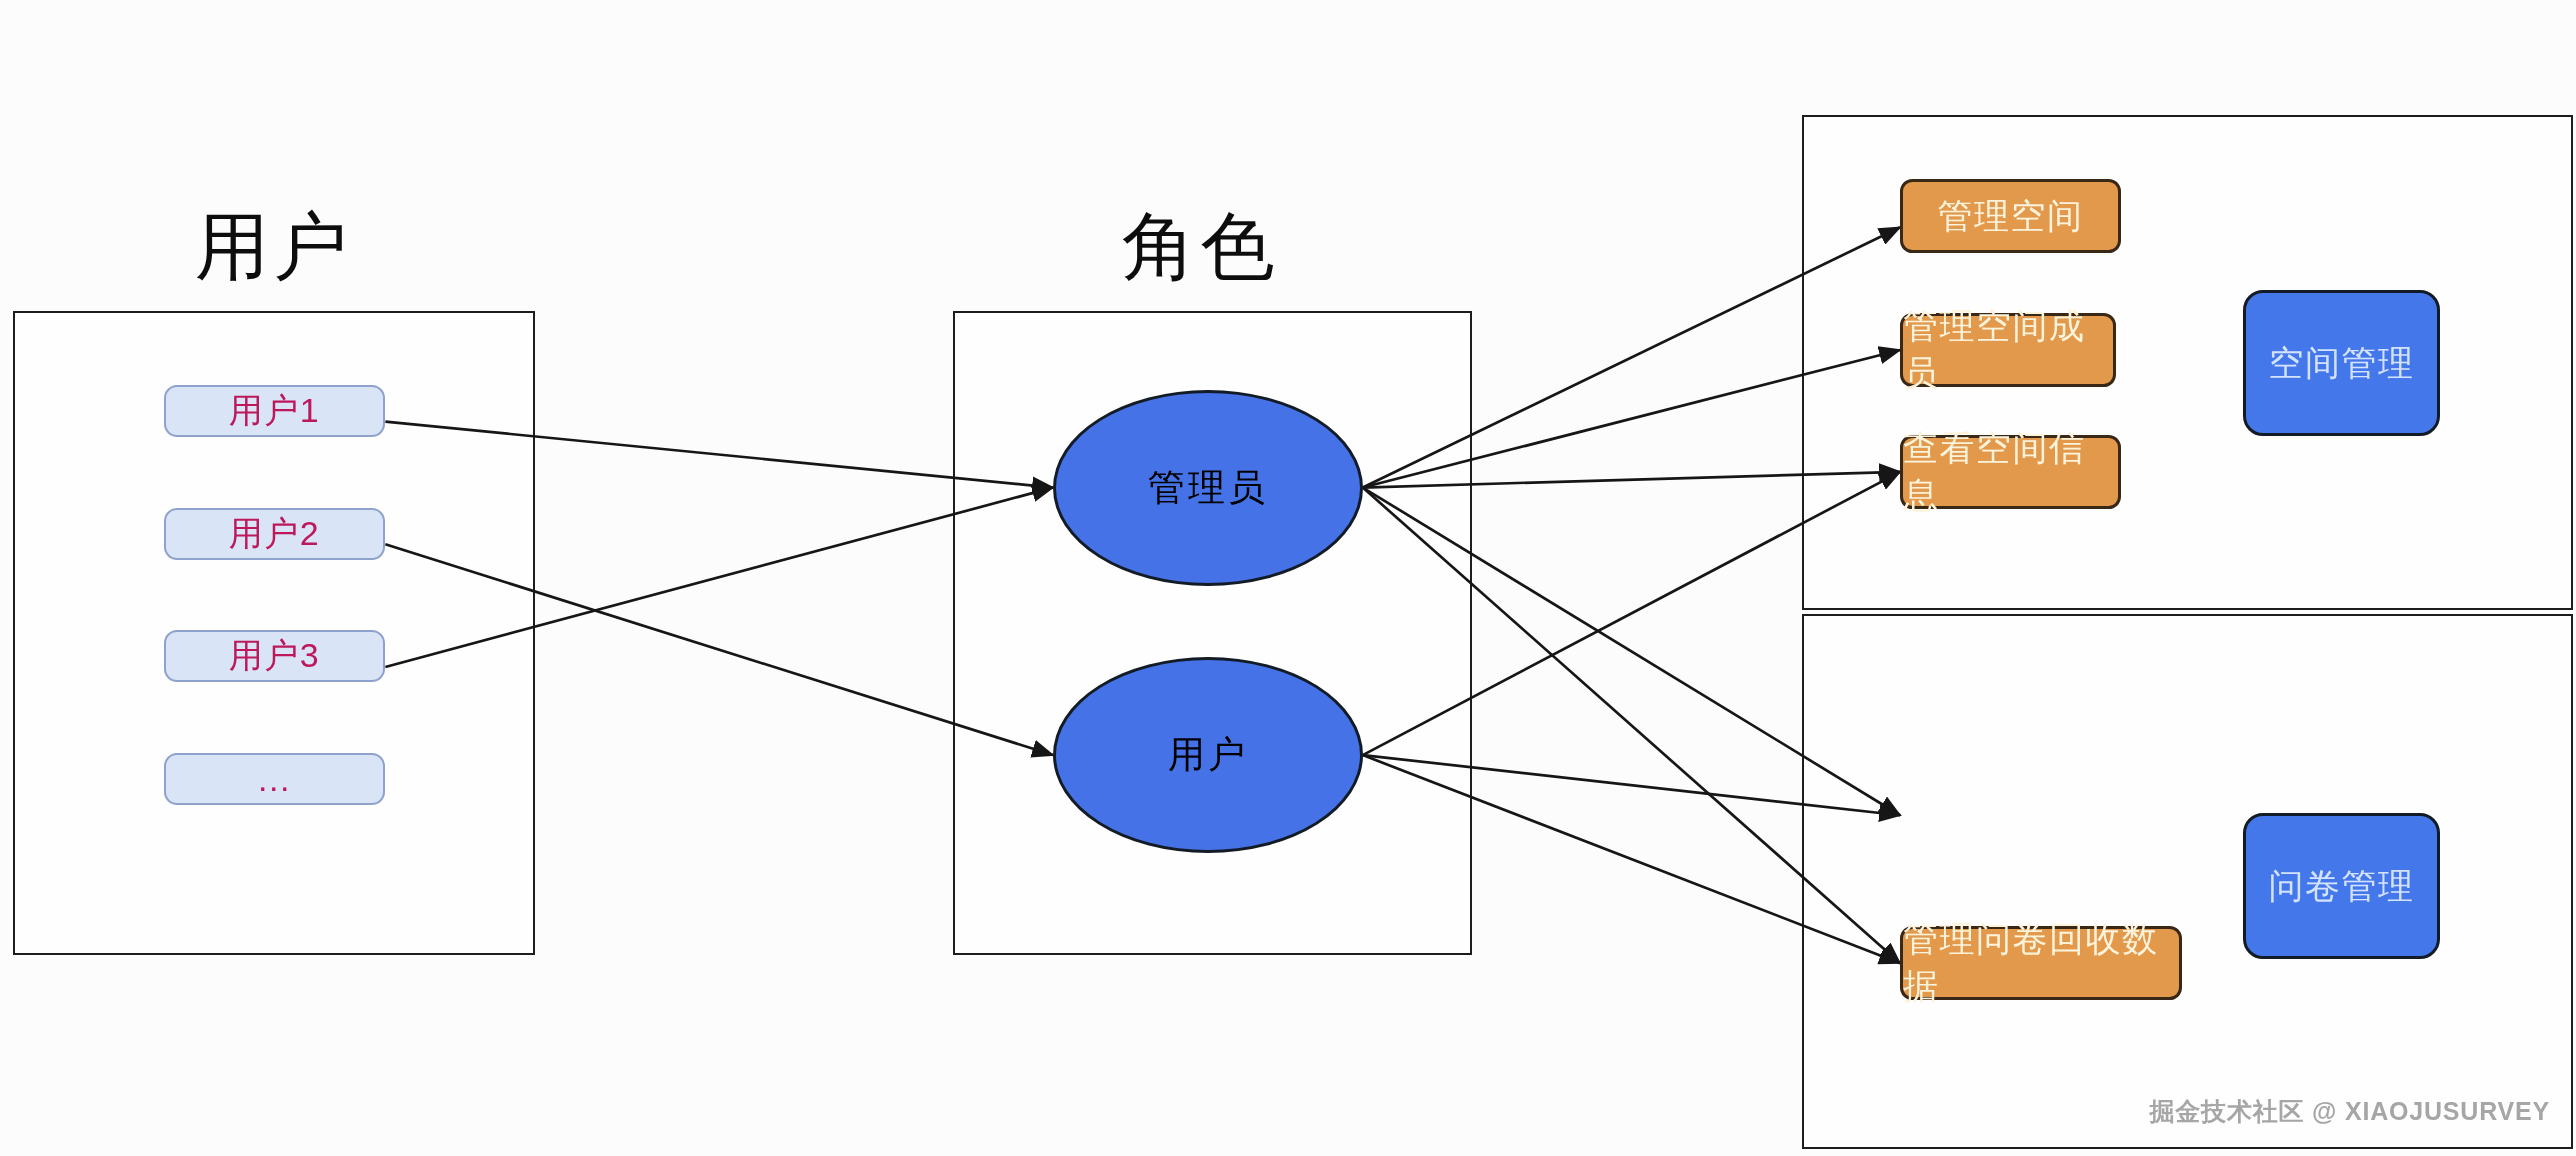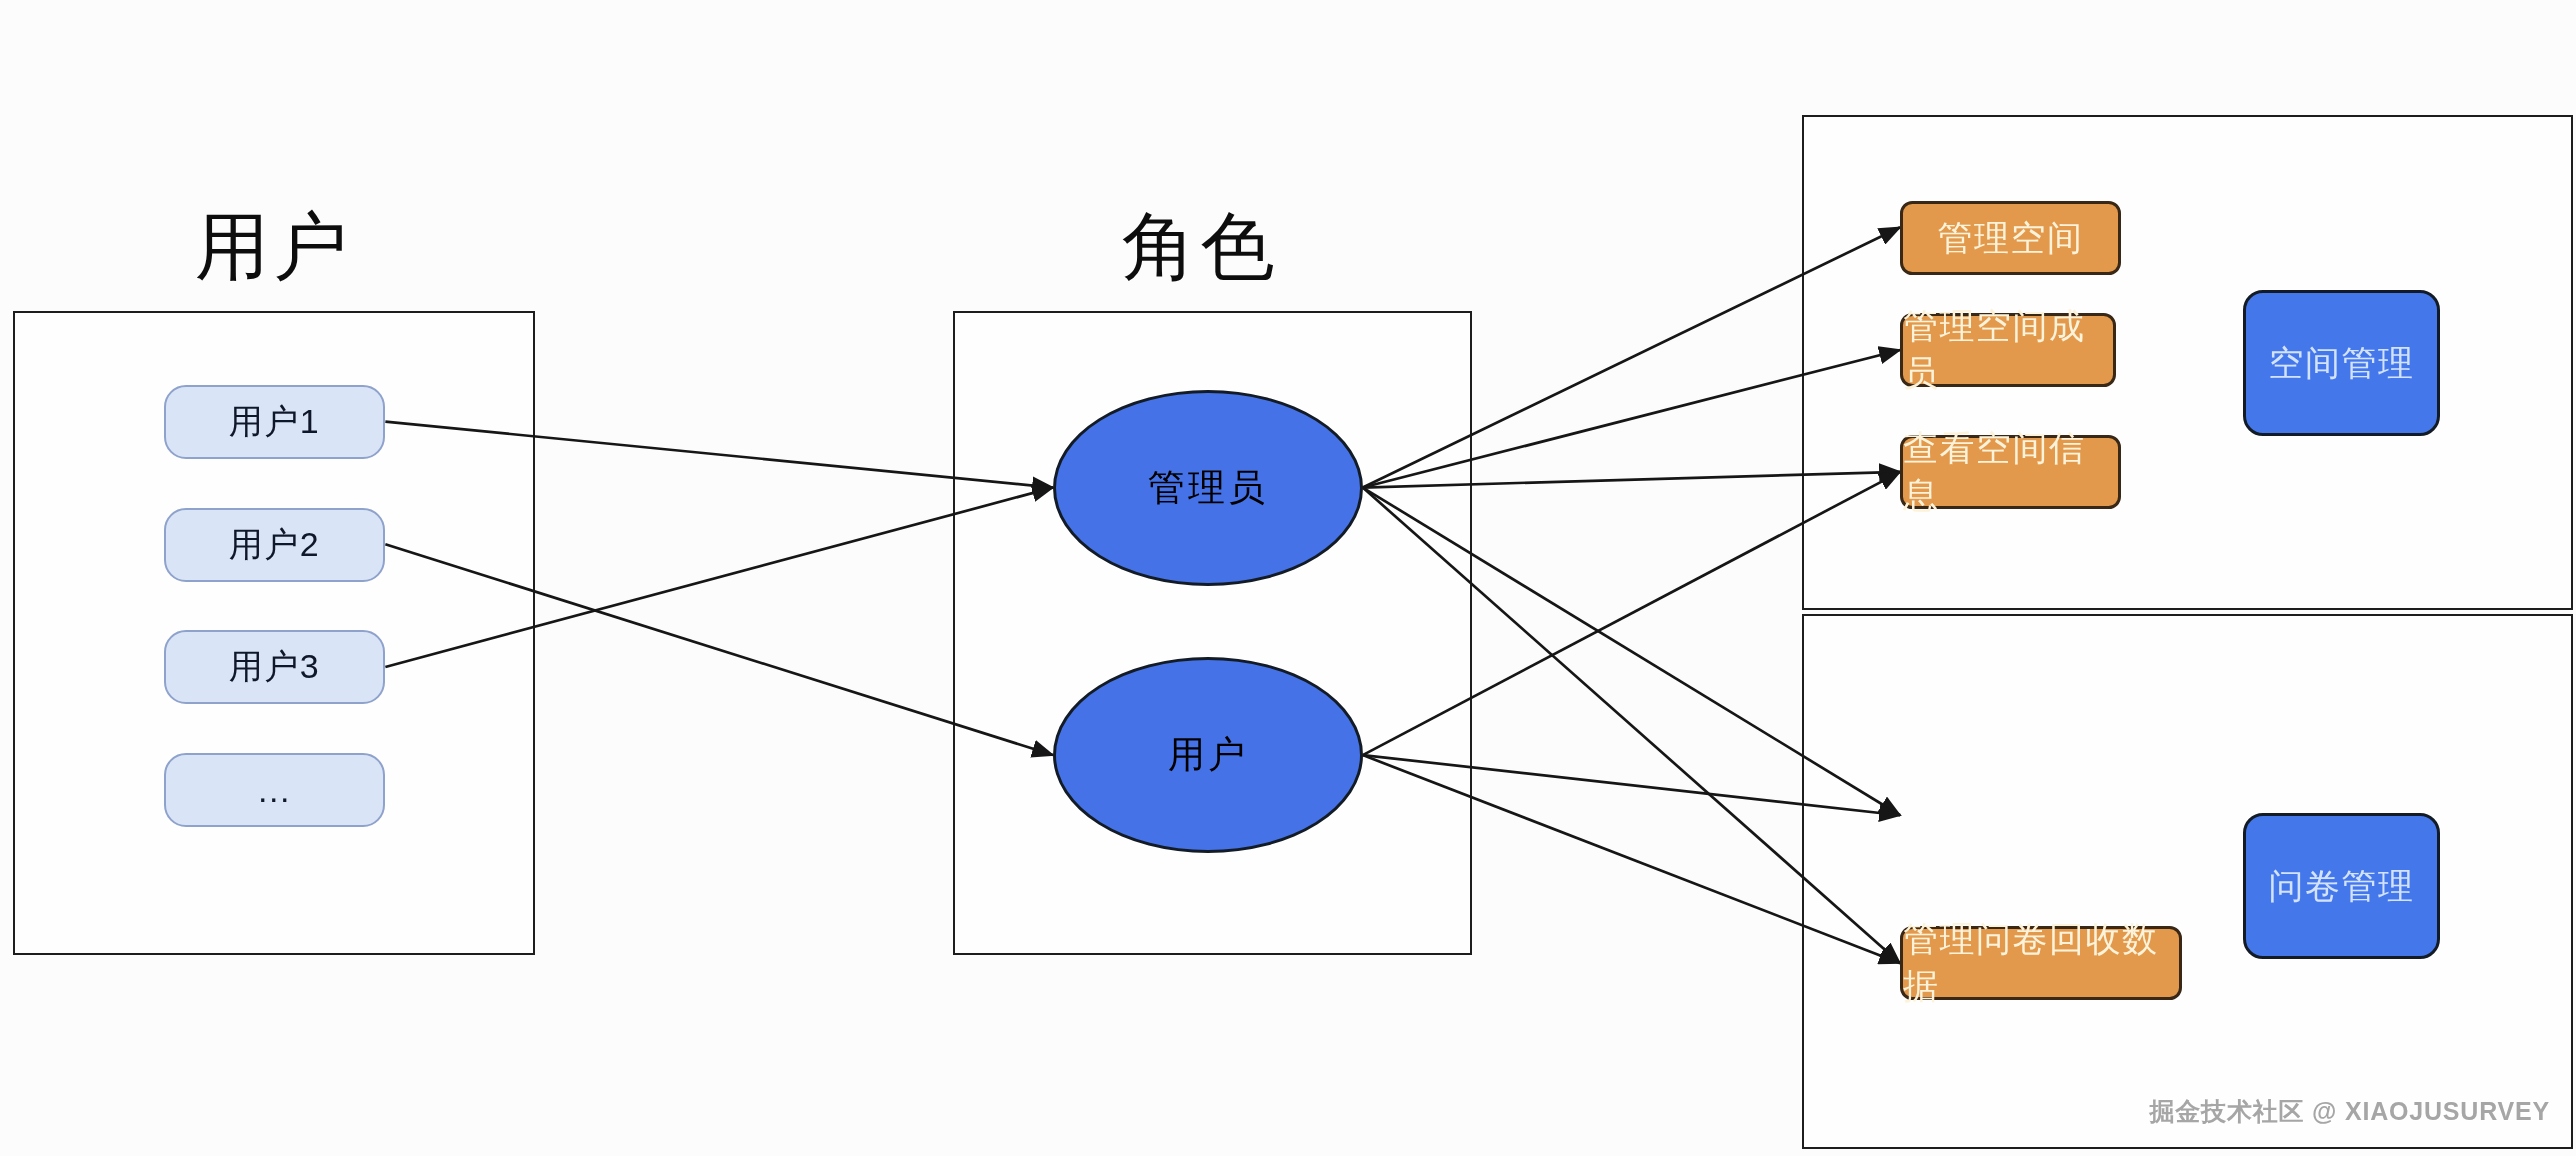--- a/index.html
+++ b/index.html
@@ -35,26 +35,26 @@
     stroke:#161616;
     stroke-width:3.5;
   }
   .node{
     position:absolute;
     display:flex;align-items:center;justify-content:center;
     box-sizing:border-box;
     z-index:3;
   }
   .user-box{
-    width:221px;height:74px;
+    width:221px;height:52px;
     background:#d9e4f6;
     border:2.3px solid #8fa2cc;
-    border-radius:22px;
+    border-radius:13px;
     font-size:34px;
-    color:#0f172a;
+    color:#be185d;
     letter-spacing:1.5px;
   }
   .role-ellipse{
     width:310px;height:196px;
     background:#4573e7;
     border:3.1px solid #131c26;
     border-radius:50%;
     font-size:37px;
     color:#000000;
     letter-spacing:3.1px;
@@ -99,21 +99,21 @@
   #container-perm-survey{left:1802px;top:614px;width:767px;height:531px;}
 
   #node-user-1{left:164px;top:385px;}
   #node-user-2{left:164px;top:508px;text-align:center;}
   #node-user-3{left:164px;top:630px;}
   #node-user-more{left:164px;top:753px;}
 
   #node-role-admin{left:1053px;top:390px;}
   #node-role-user{left:1053px;top:657px;}
 
-  #node-perm-manage-space{left:1900px;top:201px;width:221px;}
+  #node-perm-manage-space{left:1900px;top:179px;width:221px;}
   #node-perm-manage-space-members{left:1900px;top:313px;width:216px;}
   #node-perm-view-space-info{left:1900px;top:435px;width:221px;}
   #node-perm-manage-space-surveys{left:1900px;top:778px;width:282px;}
   #node-perm-manage-survey-data{left:1900px;top:926px;width:282px;}
 
   #node-group-space{left:2243px;top:290px;}
   #node-group-survey{left:2243px;top:813px;}
 </style>
 </head>
 <body>

